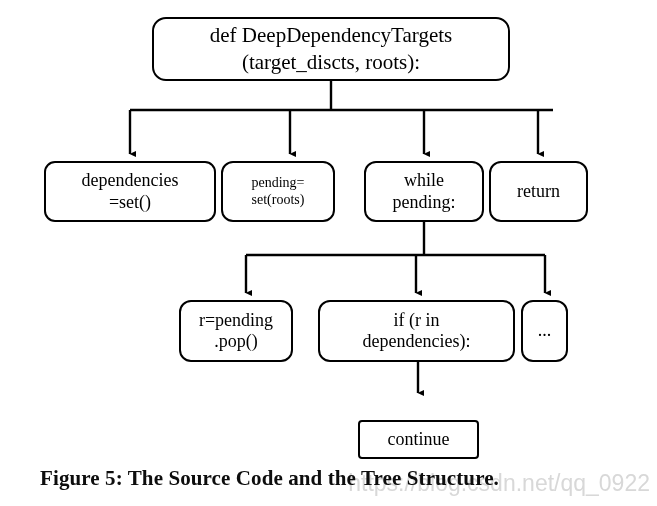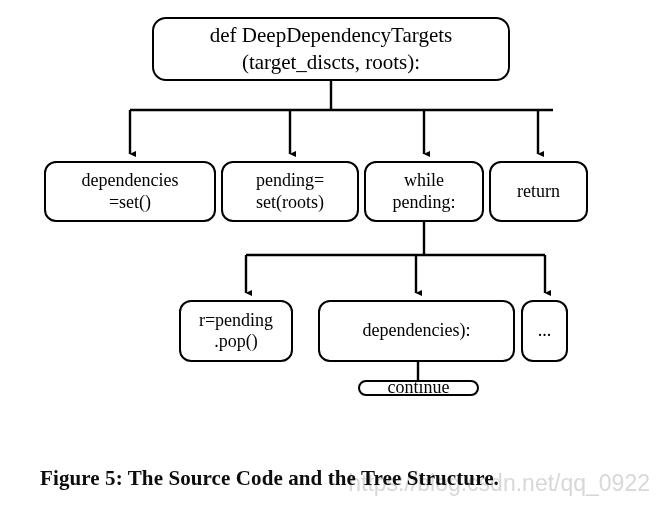--- a/index.html
+++ b/index.html
@@ -57,27 +57,28 @@
     font-size: 21px;
     border-radius: 14px;
   }
   .node-root .line { line-height: 1.30; }
   .node-dependencies {
     left: 44px;
     top: 161px;
     width: 172px;
     height: 61px;
     font-size: 18px;
+    border-radius: 11px;
   }
   .node-pending-init {
     left: 221px;
     top: 161px;
-    width: 138px;
-    height: 61px;
-    font-size: 18px;
+    width: 114px;
+    height: 61px;
+    font-size: 14px;
   }
   .node-while {
     left: 364px;
     top: 161px;
     width: 120px;
     height: 61px;
     font-size: 18px;
   }
   .node-return {
     left: 489px;
@@ -103,25 +104,25 @@
   }
   .node-ellipsis {
     left: 521px;
     top: 300px;
     width: 47px;
     height: 62px;
     font-size: 18px;
   }
   .node-continue {
     left: 358px;
-    top: 380px;
+    top: 420px;
     width: 121px;
-    height: 16px;
-    font-size: 18px;
-    border-radius: 13px;
+    height: 39px;
+    font-size: 18px;
+    border-radius: 4px;
   }
   .caption {
     position: absolute;
     left: 0;
     top: 466px;
     width: 539px;
     text-align: center;
     font-family: "Liberation Serif", "DejaVu Serif", serif;
     font-weight: bold;
     font-size: 21px;
@@ -192,20 +193,21 @@
   </div>
   <div class="node node-return">
     <span class="line">return</span>
   </div>
 
   <div class="node node-r-pop">
     <span class="line">r=pending</span>
     <span class="line">.pop()</span>
   </div>
   <div class="node node-if">
+    <span class="line">if (r in</span>
     <span class="line">dependencies):</span>
   </div>
   <div class="node node-ellipsis">
     <span class="line">...</span>
   </div>
 
   <div class="node node-continue">
     <span class="line">continue</span>
   </div>
 

